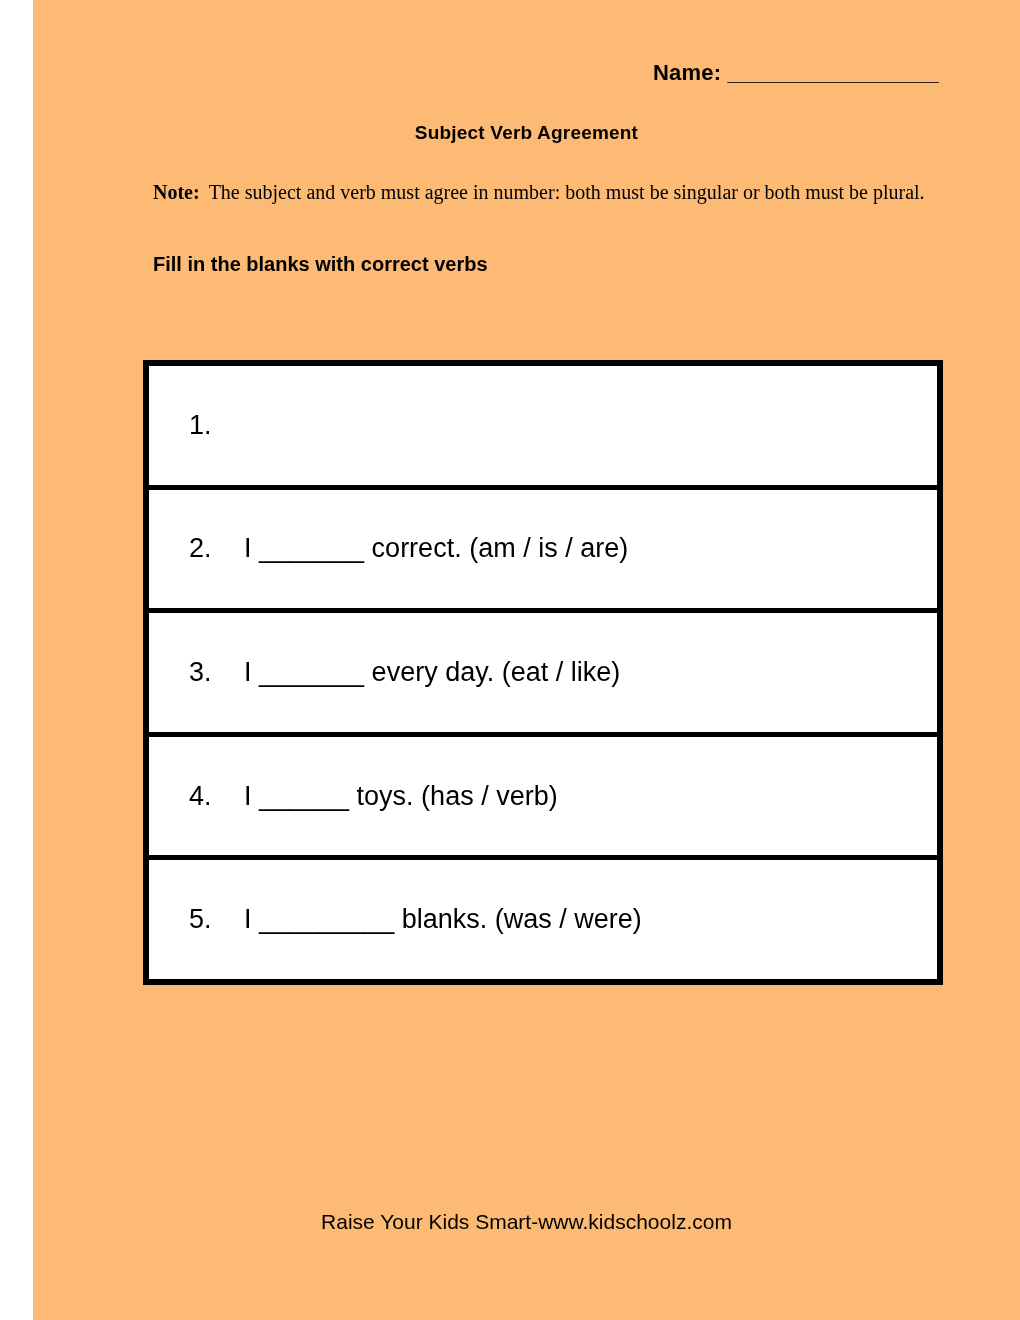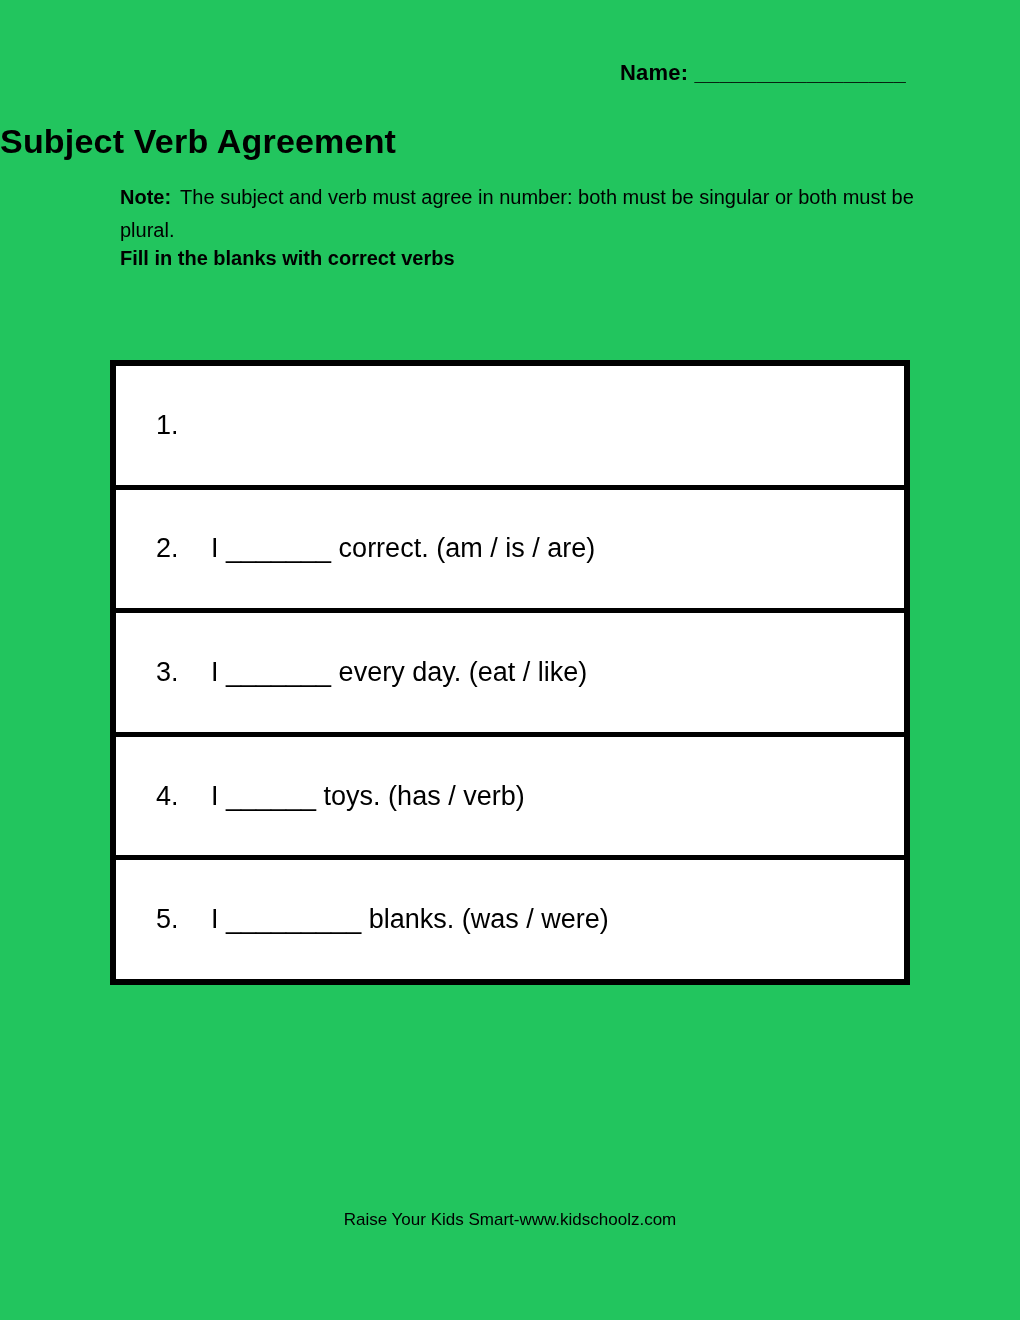--- a/index.html
+++ b/index.html
@@ -8,62 +8,65 @@
     width: 1020px;
     height: 1320px;
     position: relative;
     font-family: "Liberation Sans", sans-serif;
     color: #000000;
     overflow: hidden;
   }
   .page {
     position: absolute;
     inset: 0;
-    background: #22c55e;
+    background: #fdba74;
+    margin-left: 33px;
   }
   
   .name-line {
     position: absolute;
     top: 60px;
     left: 620px;
     font-size: 22px;
     font-weight: bold;
     white-space: nowrap;
     letter-spacing: 0.2px;
   }
   .name-line .blank {
     font-weight: bold;
   }
   
   .title {
     position: absolute;
     top: 122px;
     left: 0;
     width: 100%;
-    font-size: 34px;
+    text-align: center;
+    font-size: 19px;
     font-weight: bold;
     letter-spacing: 0.2px;
   }
   
   .note {
     position: absolute;
     top: 181px;
     left: 120px;
     width: 795px;
     font-size: 20px;
-    line-height: 33px;
+    line-height: 22px;
+    font-family: Liberation Serif, serif;
   }
   .note .note-label {
     font-weight: bold;
     margin-right: 9px;
   }
   
   .instruction {
     position: absolute;
-    top: 247px;
+    top: 253px;
     left: 120px;
     font-size: 20px;
     font-weight: bold;
   }
   
   .q-table {
     position: absolute;
     top: 360px;
     left: 110px;
     width: 800px;
@@ -89,21 +92,21 @@
   .q-text {
     white-space: nowrap;
   }
   
   .footer {
     position: absolute;
     top: 1210px;
     left: 0;
     width: 100%;
     text-align: center;
-    font-size: 17px;
+    font-size: 21px;
   }
 </style>
 </head>
 <body>
 
 <div class="page">
 
   <div class="name-line">
     <span>Name:</span>
     <span class="blank">_________________</span>

